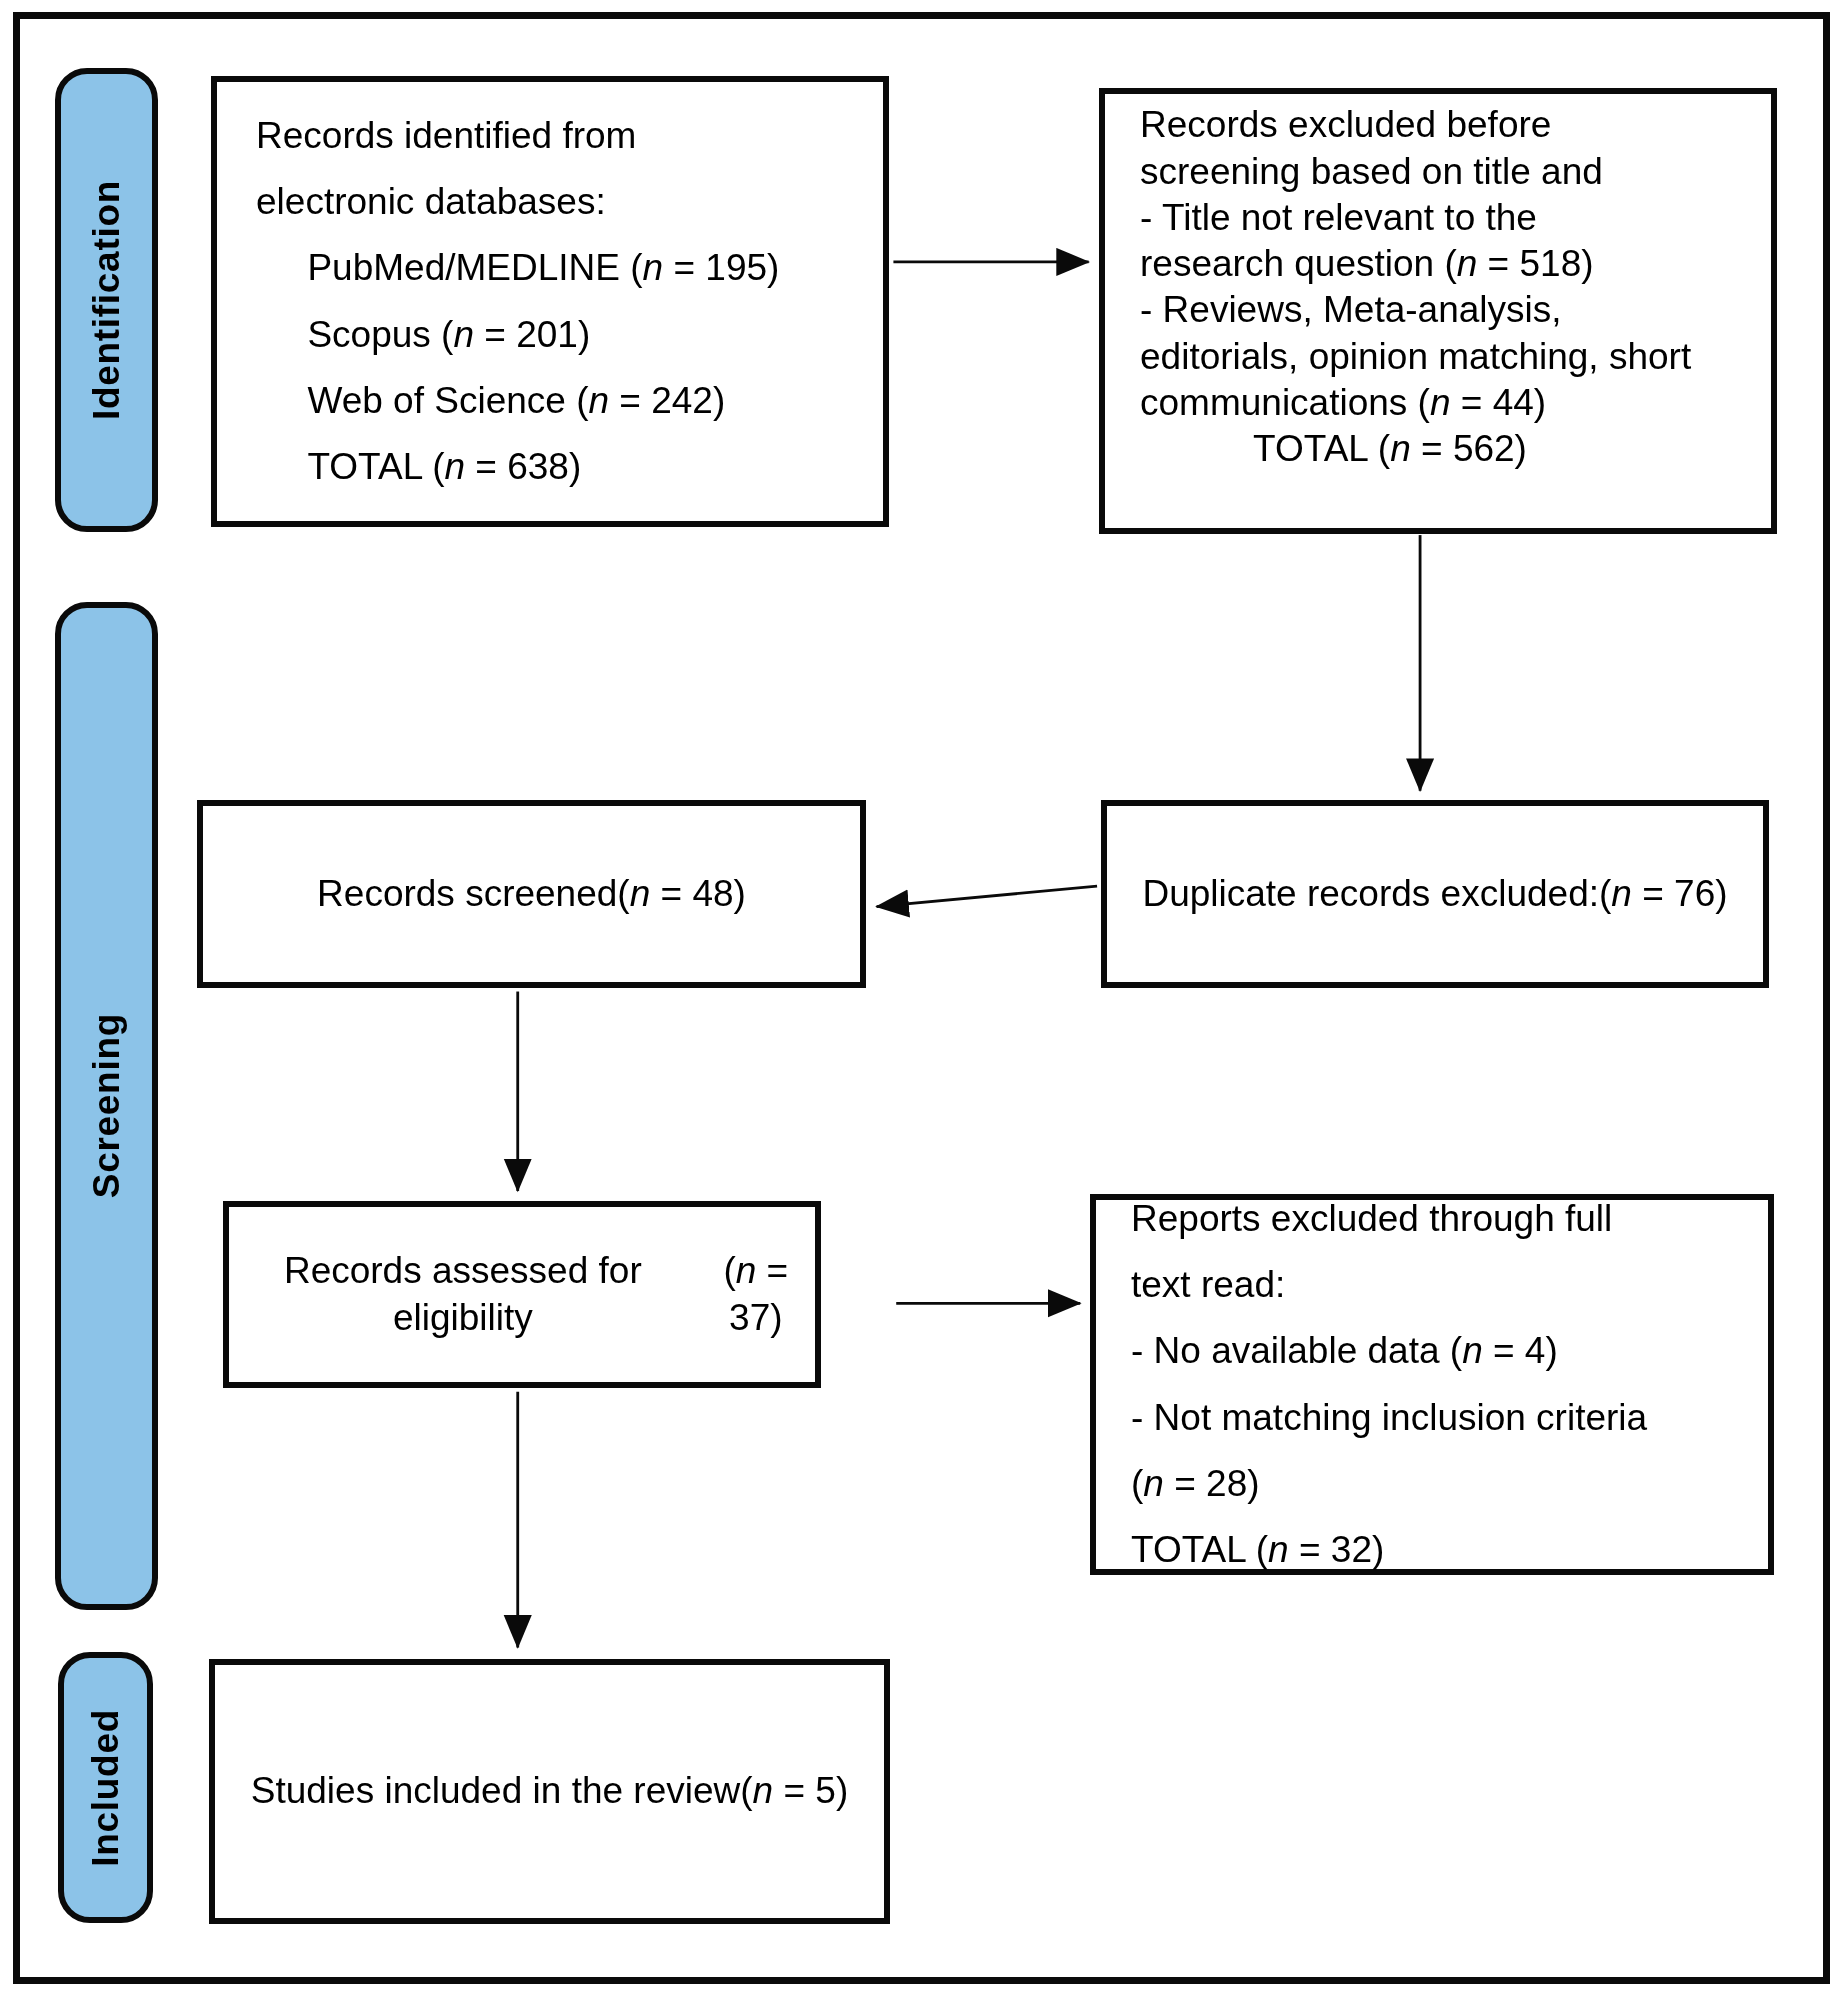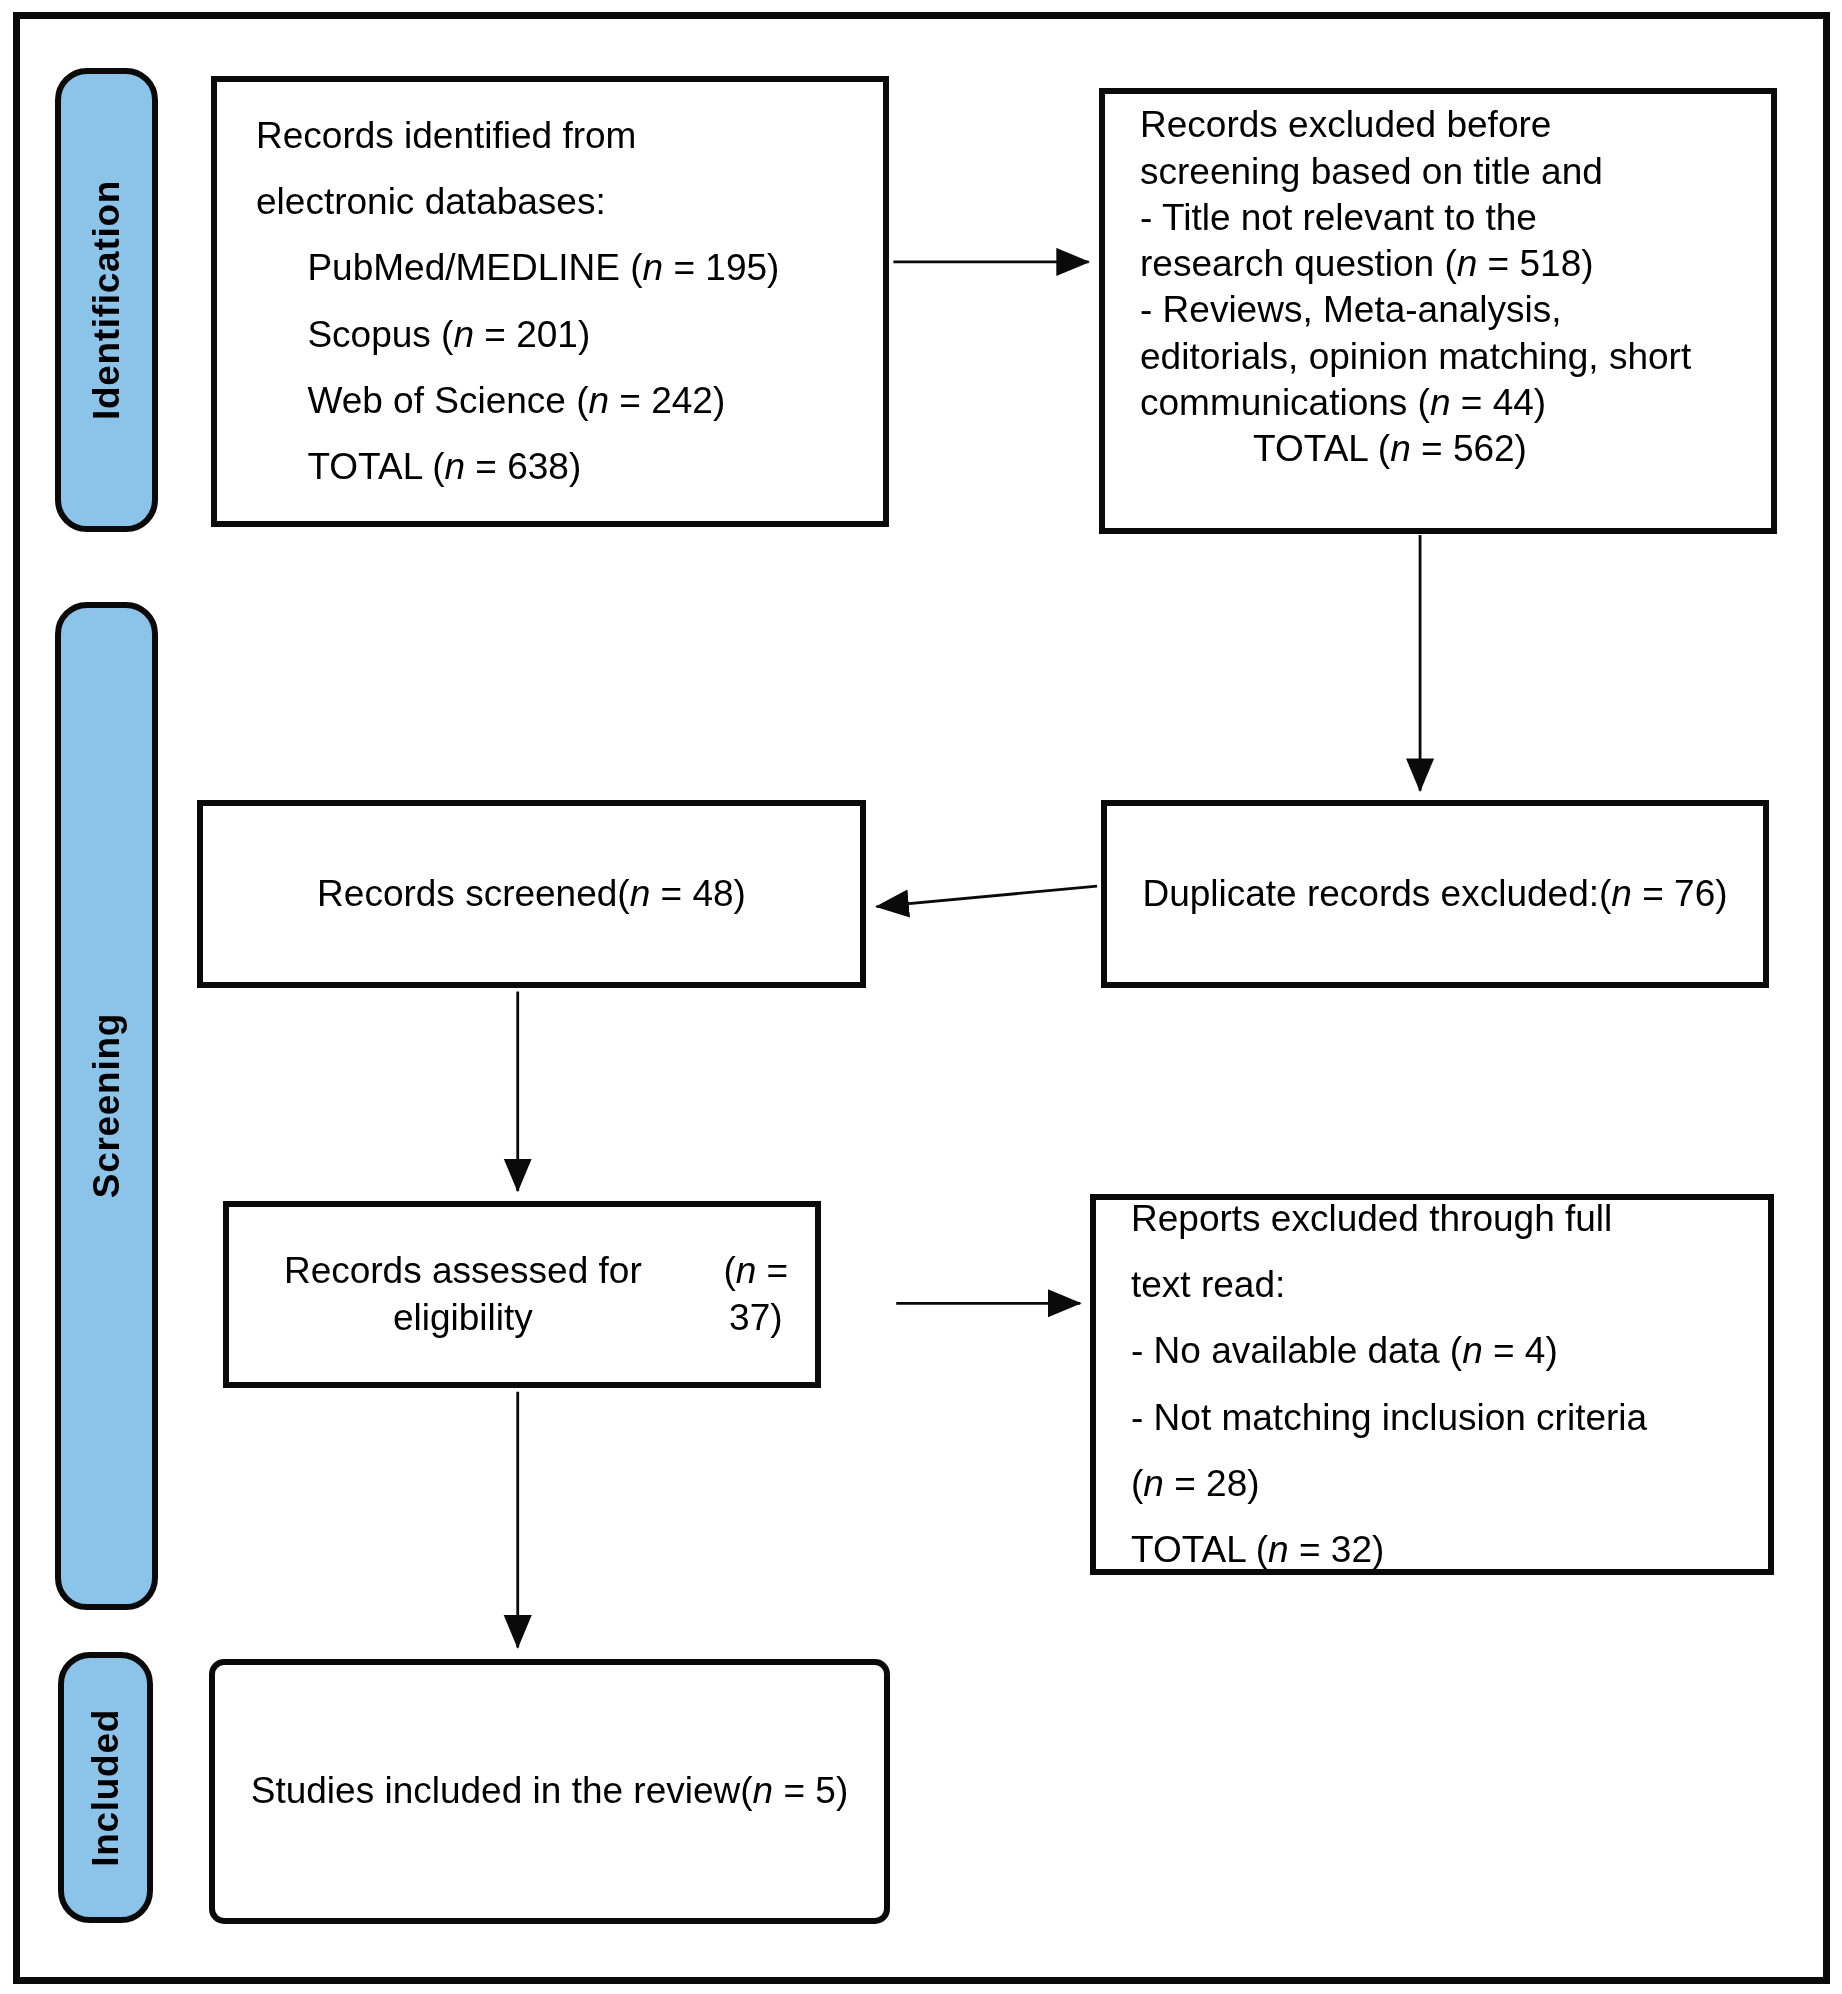--- a/index.html
+++ b/index.html
@@ -46,21 +46,21 @@
   }
   .box.left-mid{
     display:flex;flex-direction:column;justify-content:center;gap:20px;
   }
   #box-identified{left:211px;top:76px;width:678px;height:451px;padding-left:39px;padding-right:9.8px;}
   #box-excluded-screening{left:1099px;top:88px;width:678px;height:446px;padding:8.4px 8.4px 0 35px;}
   #box-screened{left:197px;top:800px;width:669px;height:188px;}
   #box-duplicate{left:1101px;top:800px;width:668px;height:188px;}
   #box-assessed{left:223px;top:1201px;width:598px;height:187px;}
   #box-reports-excluded{left:1090px;top:1194px;width:684px;height:381px;padding-left:35px;padding-right:1px;}
-  #box-included-studies{left:209px;top:1659px;width:681px;height:265px;border-radius:15px;}
+  #box-included-studies{left:209px;top:1659px;width:681px;height:265px;}
   #stage-identification{left:55px;top:68px;width:103px;height:464px;}
   #stage-screening{left:55px;top:602px;width:103px;height:1008px;}
   #stage-included{left:58px;top:1652px;width:95px;height:271px;}
   #arrow-layer{position:absolute;left:0;top:0;width:1843px;height:1995px;pointer-events:none;}
   i{font-style:italic;}
 </style>
 </head>
 <body>
 
 <div id="canvas">

